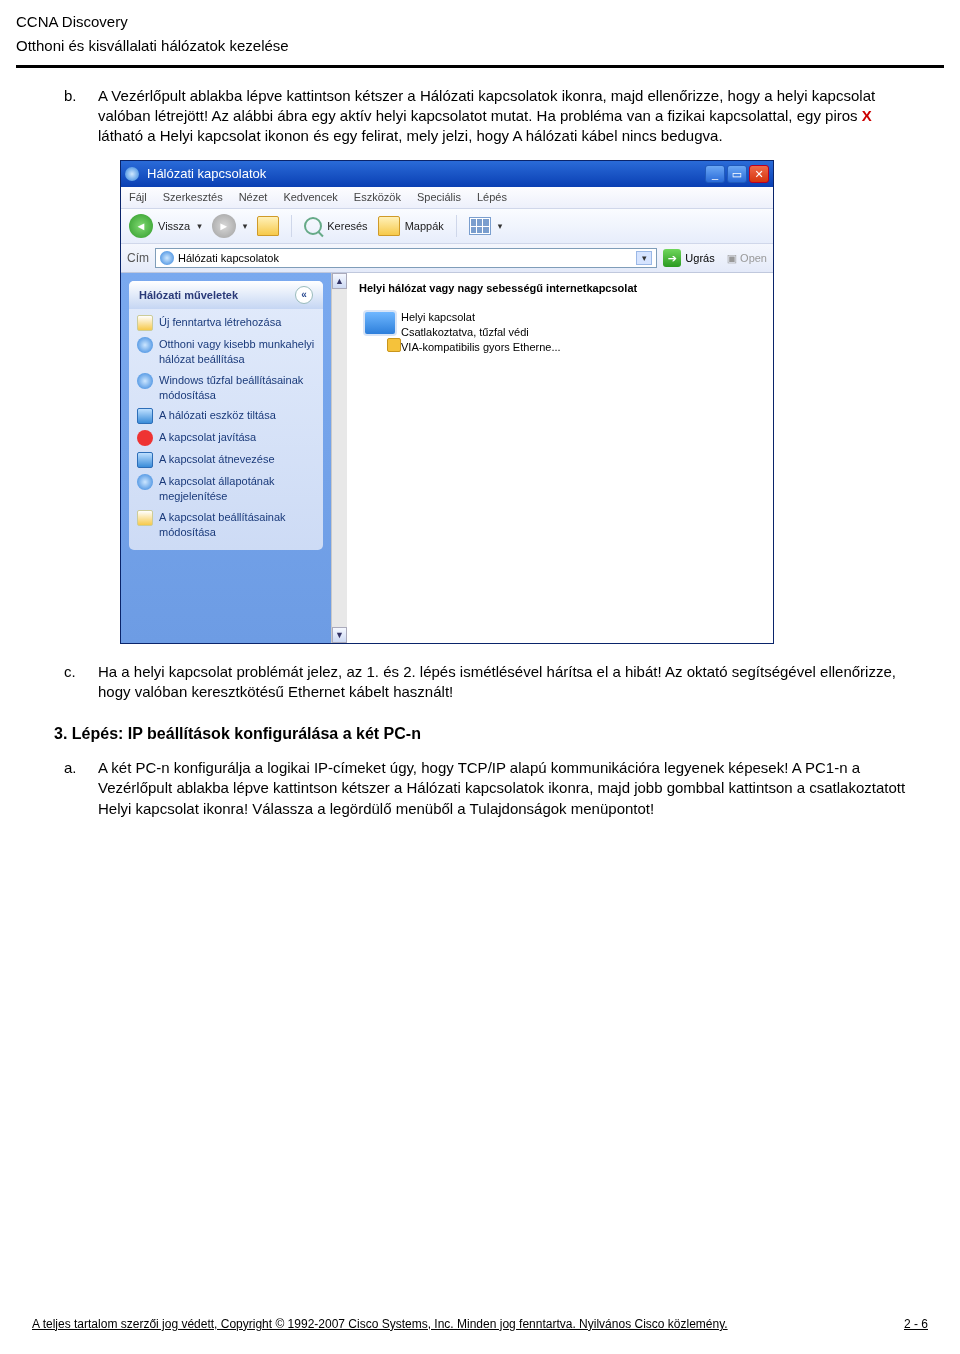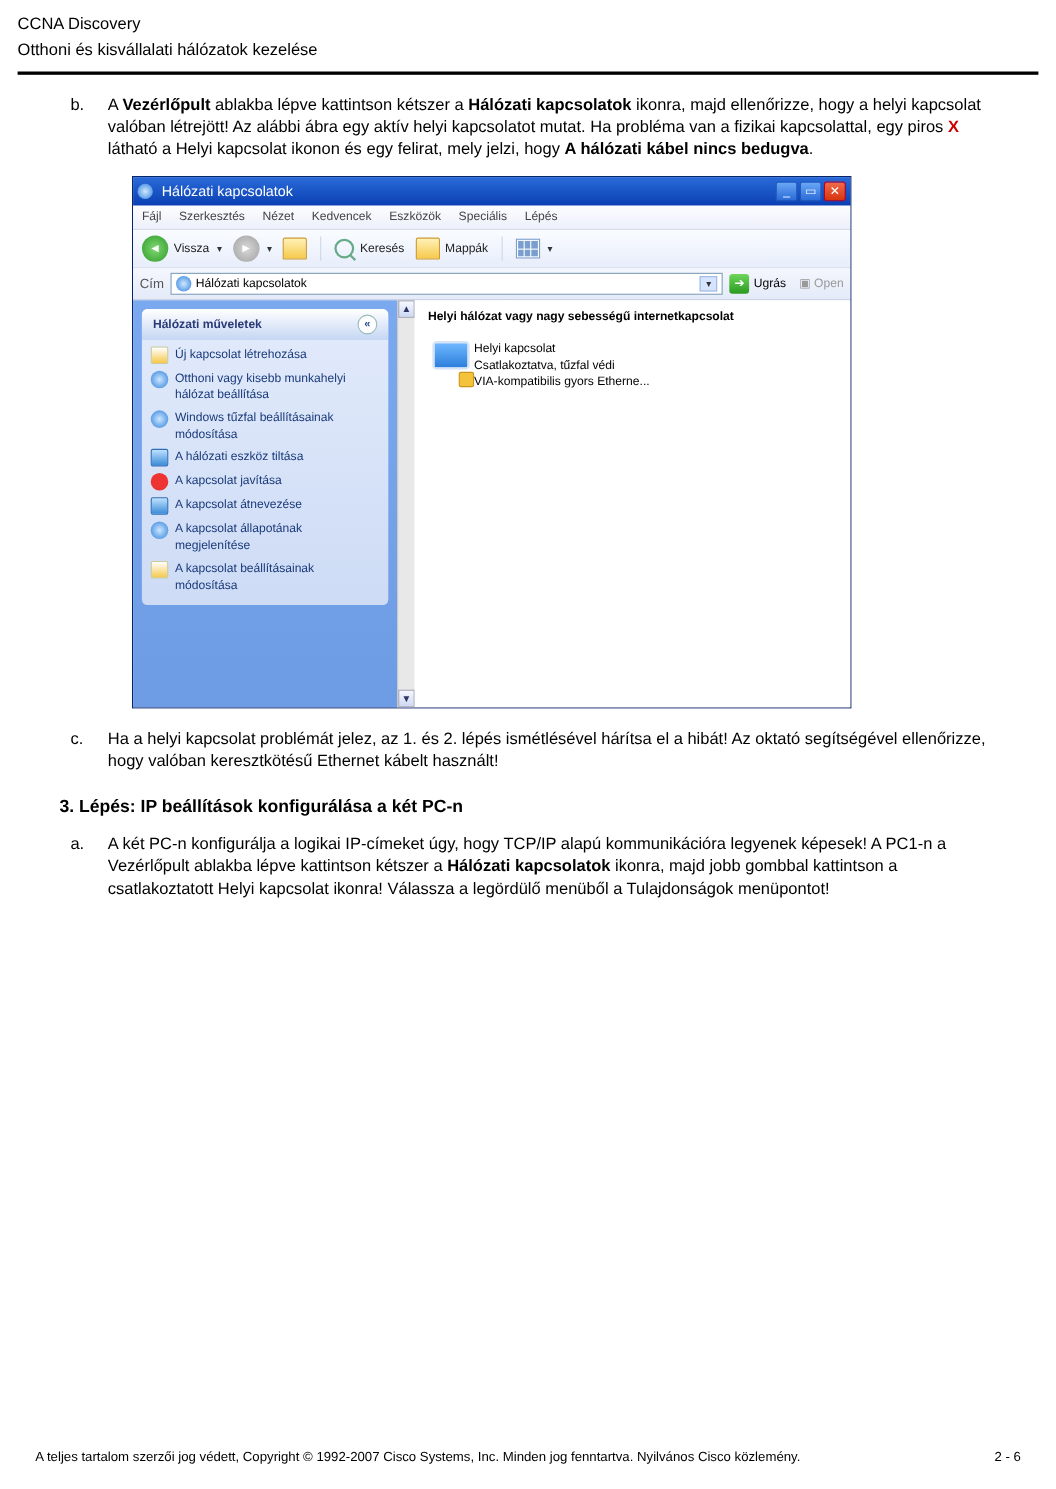--- a/index.html
+++ b/index.html
@@ -13,24 +13,24 @@
     padding: 12px 16px 12px 16px;
     line-height: 1.35;
   }
   .header-small { font-size: 15px; margin-bottom: 4px; }
   .header-sub { font-size: 15px; margin-bottom: 8px; }
   hr.thick { border: none; border-top: 3px solid #000; margin: 6px 0 18px 0; }
   .content { padding: 0 38px 0 48px; }
   .list-item { display: flex; margin-bottom: 14px; }
   .list-marker { width: 34px; flex-shrink: 0; }
   .list-body { flex: 1; }
-  .bold { font-weight: bold; }
+  .bold { font-weight: normal; }
   .red { color: #c00; font-weight: bold; }
   .step-heading { font-weight: bold; font-size: 16px; margin: 20px 0 14px -10px; }
-  .footer { position: absolute; bottom: 0; left:0; right:0; padding: 10px 16px; display:flex; justify-content:space-between; font-size:12px; border-top:0; }
+  .footer { position: absolute; bottom: 0; left:0; right:0; padding: 10px 16px; display:flex; justify-content:space-between; font-size:12px; border-top:0;text-decoration:underline; }
   .page-wrap { position: relative; min-height: 1330px; }
 
   .win-window {
     width: 654px;
     border: 1px solid #0a246a;
     margin: 8px 0 18px 56px;
     font-family: Tahoma, Arial, sans-serif;
     font-size: 11px;
     background:#fff;
   }
@@ -69,21 +69,21 @@
     border-bottom:1px solid #c0c8dd;
   }
   .addr-label{ color:#555; font-size:12px;}
   .addr-input { flex:1; background:#fff; border:1px solid #7f9db9; height:20px; display:flex; align-items:center; padding:0 4px; gap:4px;}
   .addr-input .dd { margin-left:auto; color:#333; background:#d6e4ff; border:1px solid #9bb8e6; width:16px; height:14px; display:flex; align-items:center; justify-content:center; font-size:9px;}
   .go-btn { display:flex; align-items:center; gap:4px; font-size:11px;}
   .go-arrow { width:18px; height:18px; background:linear-gradient(#6fd65c,#2a9a20); border-radius:3px; display:flex; align-items:center; justify-content:center; color:#fff; font-size:11px;}
   .open-btn { color:#999; display:flex; align-items:center; gap:3px; margin-left:6px;}
   .body-row { display:flex; height:370px;}
   .side {
-    width:240px;
+    width:210px;
     background: linear-gradient(#7aa9ef,#6d9ce4);
     padding:8px;
     display:flex; flex-direction:column; gap:6px;
     overflow:hidden;
   }
   .pane {
     background: linear-gradient(#e2ebfb,#cddbf5);
     border-radius:5px;
     overflow:hidden;
   }
@@ -211,21 +211,21 @@
     <div class="body-row">
       <div class="side">
         <div class="pane">
           <div class="pane-head">
             <span>Hálózati műveletek</span>
             <span class="chev">«</span>
           </div>
           <div class="pane-body">
             <div class="task">
                   <span class="ico" style="background:linear-gradient(#fff,#f6c94a);border:1px solid #cc9;"></span>
-                  <span>Új kapcsolat létrehozása</span>
+                  <span>Új fenntartva létrehozása</span>
                 </div>
             <div class="task">
                   <span class="ico" style="background:radial-gradient(#cce6ff,#2d7fdb);border-radius:50%;"></span>
                   <span>Otthoni vagy kisebb munkahelyi hálózat beállítása</span>
                 </div>
             <div class="task">
                   <span class="ico" style="background:radial-gradient(#cce6ff,#2d7fdb);border-radius:50%;"></span>
                   <span>Windows tűzfal beállításainak módosítása</span>
                 </div>
             <div class="task">

